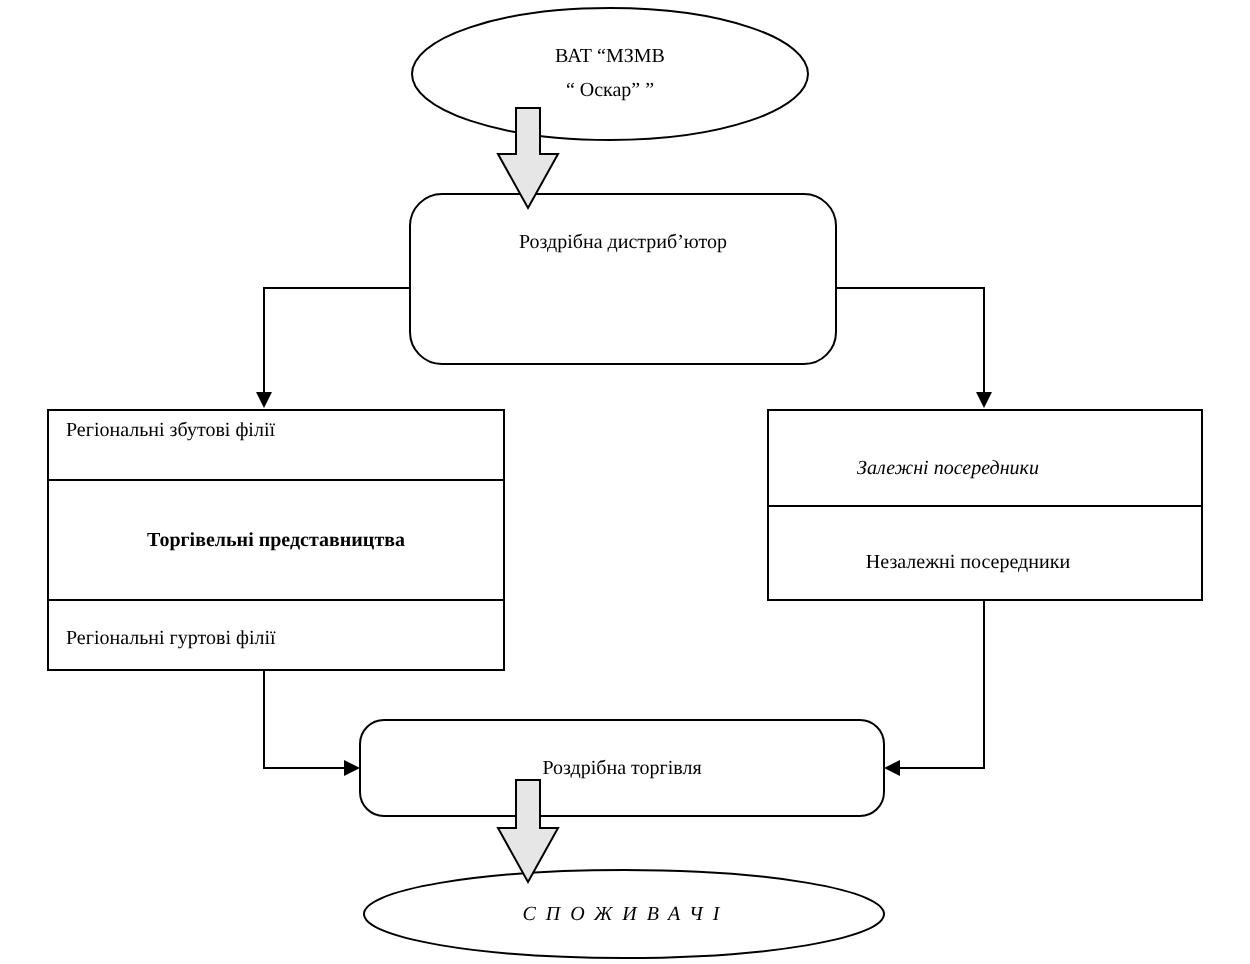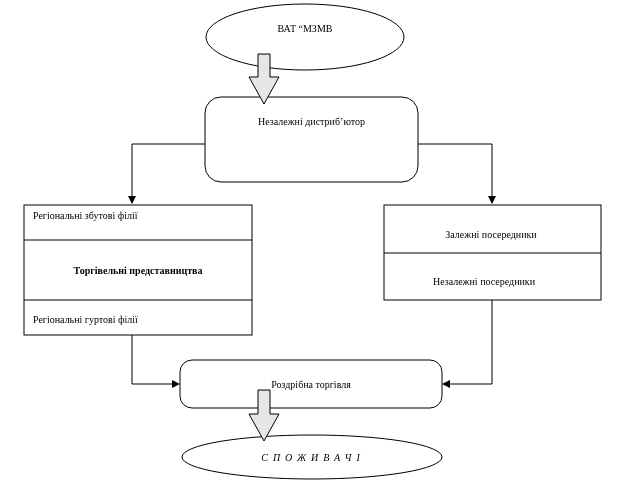--- a/index.html
+++ b/index.html
@@ -51,28 +51,29 @@
   <polyline points="492,300 492,384 444,384" fill="none" stroke="#000" stroke-width="1"></polyline>
   <path d="M450,380 L450,388 L442,384 Z" fill="#000"></path>
 
   <path d="M258,54 L270,54 L270,77 L279,77 L264,104 L249,77 L258,77 Z" fill="#e6e6e6" stroke="#000" stroke-width="1"></path>
 
   <path d="M258,390 L270,390 L270,414 L279,414 L264,441 L249,414 L258,414 Z" fill="#e6e6e6" stroke="#000" stroke-width="1"></path>
 </svg>
 
 <div class="lbl" style="left:206px; top:20px; width:198px;">
   <div>ВАТ “МЗМВ</div>
+  <div>“ Оскар” ”</div>
 </div>
 
 <div class="lbl" style="left:205px; top:113px; width:213px;">
-  <div>Незалежні дистриб’ютор</div>
+  <div>Роздрібна дистриб’ютор</div>
 </div>
 
 <div class="lbl lbl-left" style="left:33px; top:207px;">Регіональні збутові філії</div>
 <div class="lbl" style="left:24px; top:262px; width:228px;font-weight:bold;">Торгівельні представництва</div>
 <div class="lbl lbl-left" style="left:33px; top:311px;">Регіональні гуртові філії</div>
 
-<div class="lbl" style="left:384px; top:226px; width:214px;">Залежні посередники</div>
+<div class="lbl" style="left:367px; top:226px; width:214px;font-style:italic;">Залежні посередники</div>
 <div class="lbl" style="left:384px; top:273px; width:200px;">Незалежні посередники</div>
 
 <div class="lbl" style="left:180px; top:376px; width:262px;">Роздрібна торгівля</div>
 
 <div class="lbl spaced" style="left:182px; top:449px; width:262px;">СПОЖИВАЧІ</div>
 
 </body></html>

